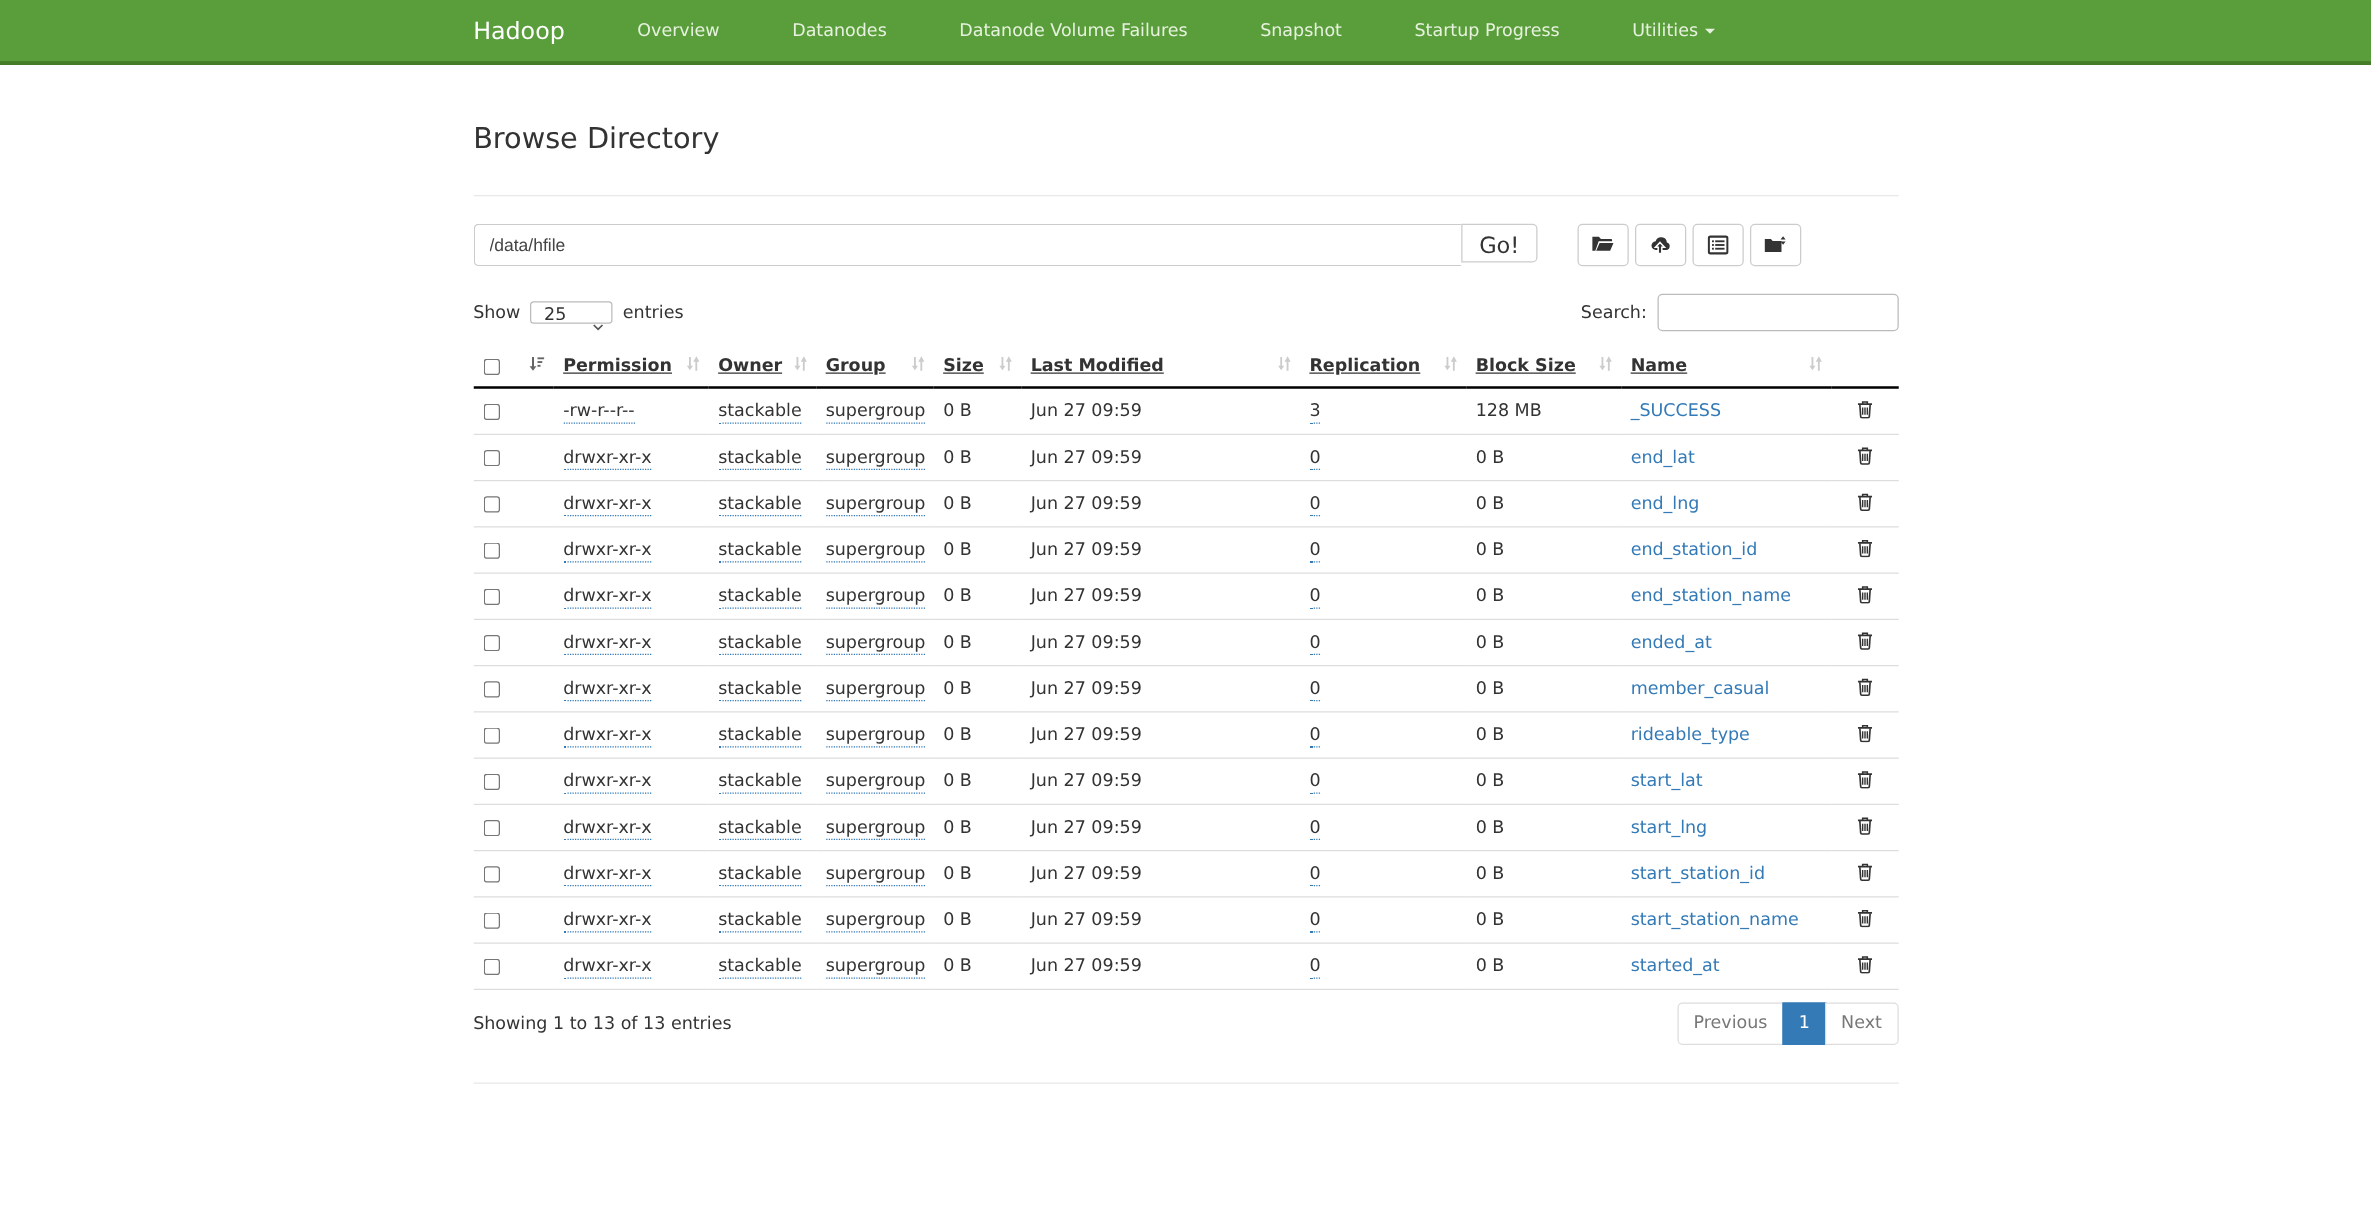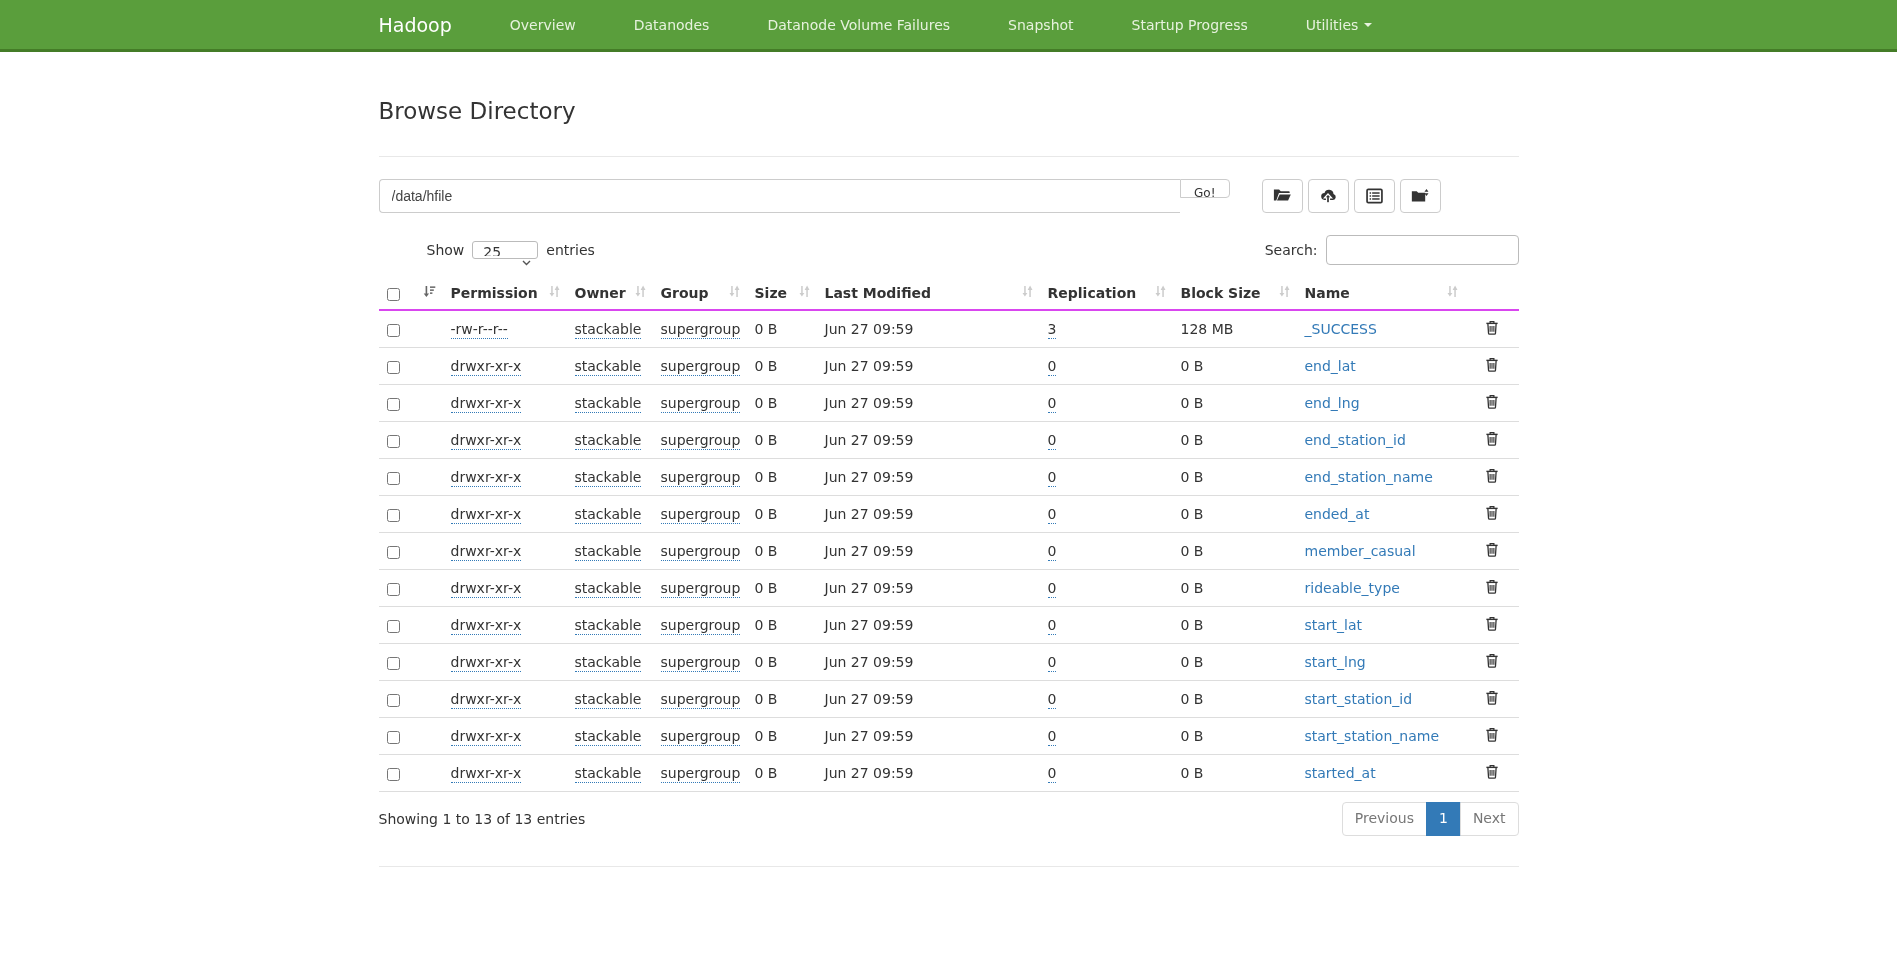--- a/index.html
+++ b/index.html
@@ -19,37 +19,37 @@
   .caret{display:inline-block;width:0;height:0;margin-left:6px;border-left:4px solid transparent;border-right:4px solid transparent;border-top:4px solid #e7f2de;}
 
   
   h1{margin:46px 0 0;font-size:23px;font-weight:400;color:#333;}
   hr.rule{border:0;border-top:1px solid #e8e8e8;margin:32px 0 0;}
 
   
   .path-row{margin-top:22px;display:flex;align-items:flex-start;}
   .input-group{display:flex;width:851px;}
   .path-input{flex:1;height:34px;border:1px solid #ccc;border-right:0;border-radius:4px 0 0 4px;padding:6px 12px;font-size:14px;color:#444;outline:none;}
-  .go-btn{height:19px;border:1px solid #ccc;background:#fff;border-radius:0 4px 4px 0;padding:6px 13px;font-size:12px;color:#333;cursor:pointer;font-family:inherit;}
+  .go-btn{height:31px;border:1px solid #ccc;background:#fff;border-radius:0 4px 4px 0;padding:6px 13px;font-size:18px;color:#333;cursor:pointer;font-family:inherit;}
   .icon-toolbar{display:flex;gap:5px;margin-left:32px;}
   .icon-btn{width:41px;height:34px;border:1px solid #ccc;border-radius:4px;background:#fff;display:flex;align-items:center;justify-content:center;cursor:pointer;padding:0;}
   .icon-btn svg{display:block;}
 
   
   .dt-top{margin-top:22px;display:flex;justify-content:space-between;align-items:center;}
-  .show-wrap{display:flex;align-items:center;gap:8px;margin-left:48px;}
+  .show-wrap{display:flex;align-items:center;gap:8px;}
   .select-wrap{position:relative;display:inline-block;}
   .select-wrap select{appearance:none;-webkit-appearance:none;width:66px;height:18px;border:1px solid #bbb;border-radius:3px;background:#fff;font-family:inherit;font-size:14px;color:#333;padding:2px 22px 2px 10px;cursor:pointer;}
   .select-caret{position:absolute;right:7px;top:12px;pointer-events:none;}
   .search-wrap{display:flex;align-items:center;gap:8px;}
   .search-input{width:193px;height:30px;border:1px solid #bbb;border-radius:4px;padding:4px 8px;font-size:14px;outline:none;}
 
   
   table.files{width:100%;table-layout:fixed;border-collapse:collapse;margin-top:12px;}
-  th{position:relative;text-align:left;font-weight:bold;font-size:14px;color:#333;padding:8px;border-bottom:2px solid #d946ef;cursor:pointer;}
+  th{position:relative;text-align:left;font-weight:bold;font-size:14px;color:#333;padding:8px;border-bottom:2px solid #000000;cursor:pointer;text-decoration:underline;}
   td{padding:9px 8px;border-top:1px solid #ddd;font-size:14px;color:#333;overflow:hidden;white-space:nowrap;}
   tbody tr:last-child td{border-bottom:1px solid #ddd;}
   .sort-icon{position:absolute;right:7px;top:50%;transform:translateY(-50%);}
   input[type=checkbox]{width:13px;height:13px;margin:0;vertical-align:middle;cursor:pointer;}
   .editable{border-bottom:1px dotted var(--link);padding-bottom:1px;cursor:pointer;}
   a.file-link{color:var(--link);text-decoration:none;cursor:pointer;}
   .del-btn{background:none;border:0;padding:0;cursor:pointer;display:block;margin:0 auto;}
 
   
   .dt-bottom{margin-top:10px;display:flex;justify-content:space-between;align-items:center;}

